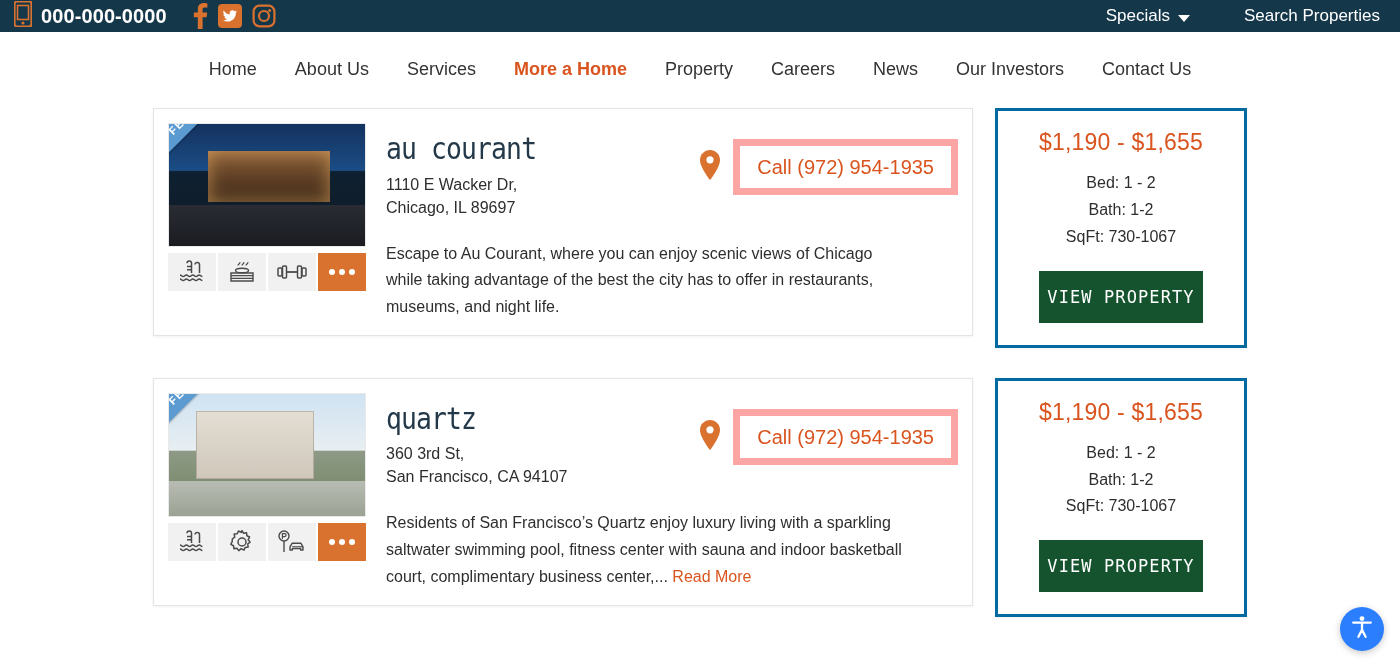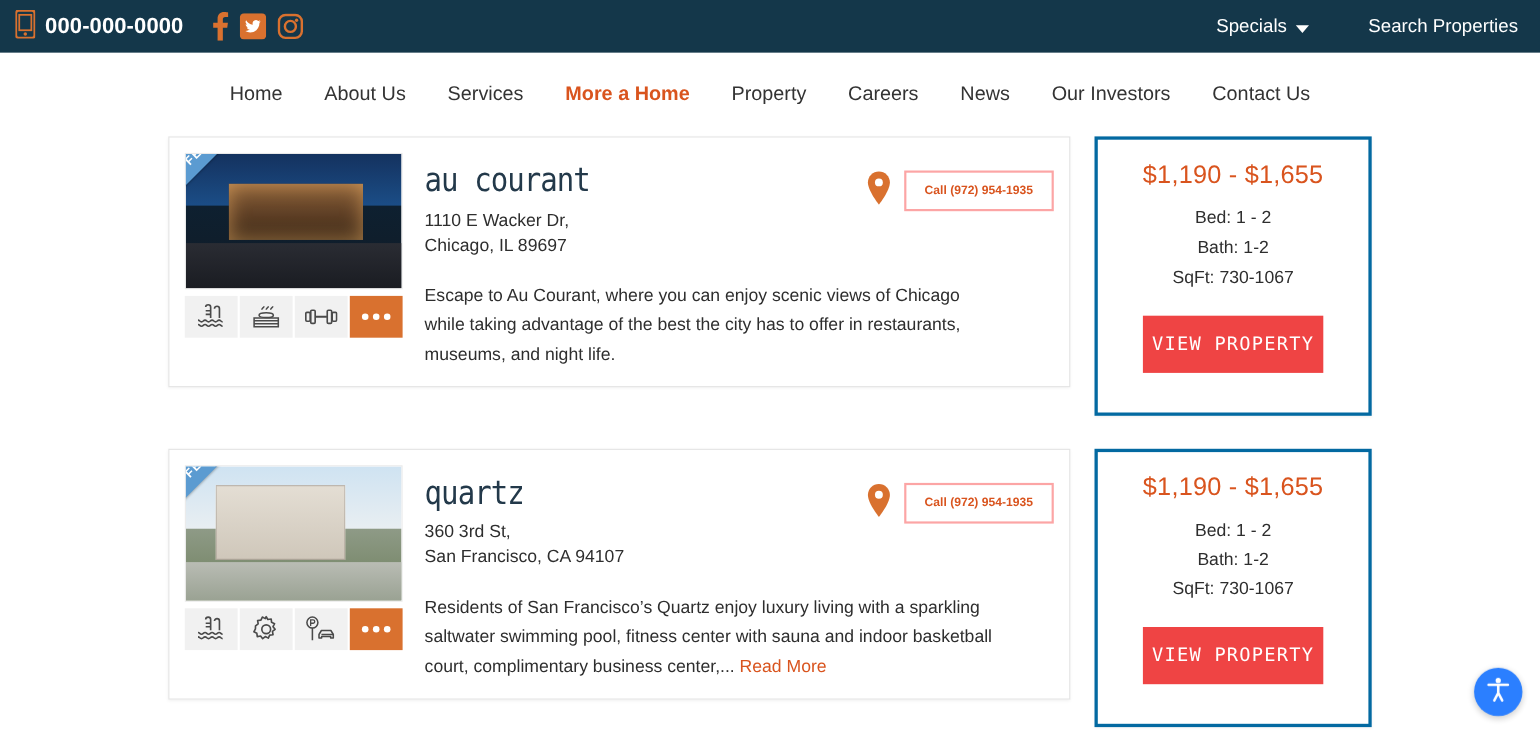--- a/index.html
+++ b/index.html
@@ -8,21 +8,21 @@
     width: 1400px;
     height: 667px;
     overflow: hidden;
     background: #ffffff;
     font-family: "Liberation Sans", sans-serif;
     -webkit-font-smoothing: antialiased;
   }
 
   
   .topbar {
-    height: 48px;
+    height: 32px;
     background: #14374a;
     display: flex;
     align-items: center;
     padding: 0 20px 0 14px;
     color: #ffffff;
   }
   .topbar-left {
     display: flex;
     align-items: center;
     gap: 14px;
@@ -209,25 +209,25 @@
     margin-top: 8px;
   }
   .call-group {
     display: flex;
     align-items: center;
     gap: 10px;
     padding-top: 6px;
     flex-shrink: 0;
   }
   .call-btn {
-    border: 2px solid #fca5a5;
+    border: 7px solid #fca5a5;
     color: #d9541e;
     background: #ffffff;
-    font-size: 11px;
-    font-weight: 700;
+    font-size: 20px;
+    font-weight: 400;
     padding: 11px 17px;
     cursor: pointer;
     white-space: nowrap;
     line-height: 1;
     font-family: "Liberation Sans", sans-serif;
   }
   .prop-desc {
     margin-top: 22px;
     font-size: 16px;
     line-height: 1.68;
@@ -255,25 +255,25 @@
     font-weight: 400;
     letter-spacing: .2px;
   }
   .spec-list { margin-top: 14px; }
   .spec {
     font-size: 16px;
     color: #2e2e2e;
     line-height: 1.68;
   }
   .view-btn {
-    margin: 20px auto 14px;
+    margin: 20px auto 0;
     display: block;
     width: 164px;
     height: 52px;
-    background: #ef4444;
+    background: #14532d;
     border: none;
     color: #ffffff;
     font-size: 17px;
     letter-spacing: 1.1px;
     font-weight: 400;
     cursor: pointer;
     font-family: "DejaVu Sans Mono", monospace;
     text-transform: uppercase;
   }
 

